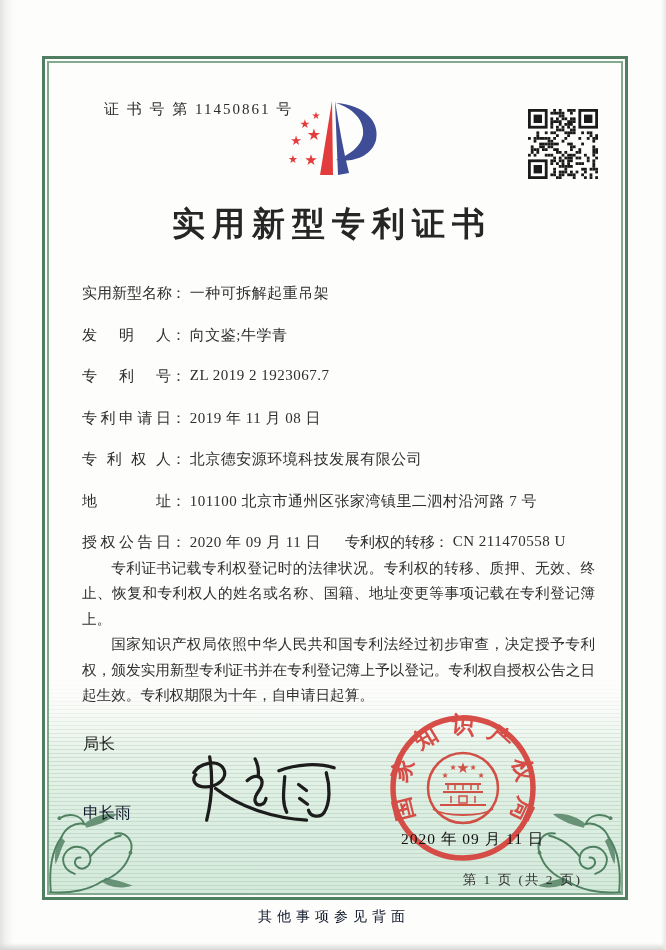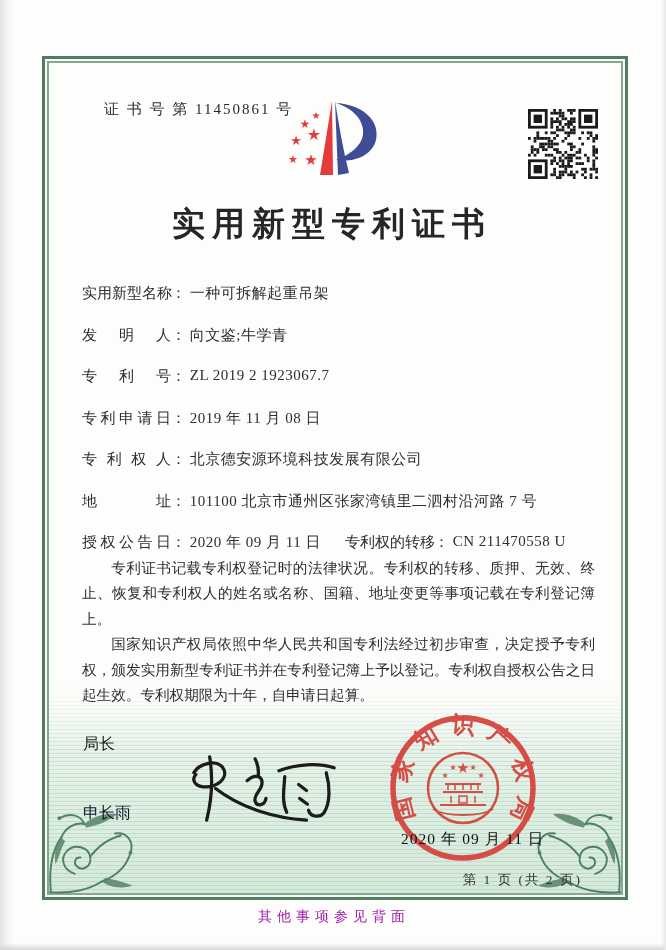--- a/index.html
+++ b/index.html
@@ -57,21 +57,21 @@
   .director-title{position:absolute;left:83px;top:734px;font-size:16px;color:#1c1c1c;z-index:4;}
   .director-name{position:absolute;left:83px;top:803px;font-size:16px;color:#0f172a;z-index:4;}
   .signature{position:absolute;left:180px;top:746px;width:168px;height:86px;z-index:4;}
 
   .seal{position:absolute;left:385px;top:710px;width:156px;height:156px;opacity:0.92;z-index:3;}
   .seal-date{position:absolute;left:401px;top:829px;font-size:15.5px;color:#111;
     letter-spacing:1px;z-index:5;}
 
   .page-info{position:absolute;left:42px;top:871px;width:540px;text-align:right;
     font-size:13.5px;letter-spacing:2px;color:#333;z-index:4;}
-  .back-note{position:absolute;left:258px;top:908px;font-size:14px;letter-spacing:5px;color:#a21caf;}
+  .back-note{position:absolute;left:258px;top:908px;font-size:14px;letter-spacing:5px;color:#0f172a;}
 </style>
 </head>
 <body>
 
 <div class="sheet">
 
   <div class="frame">
     <div class="frame-inner">
       <div class="guilloche"></div>
 

